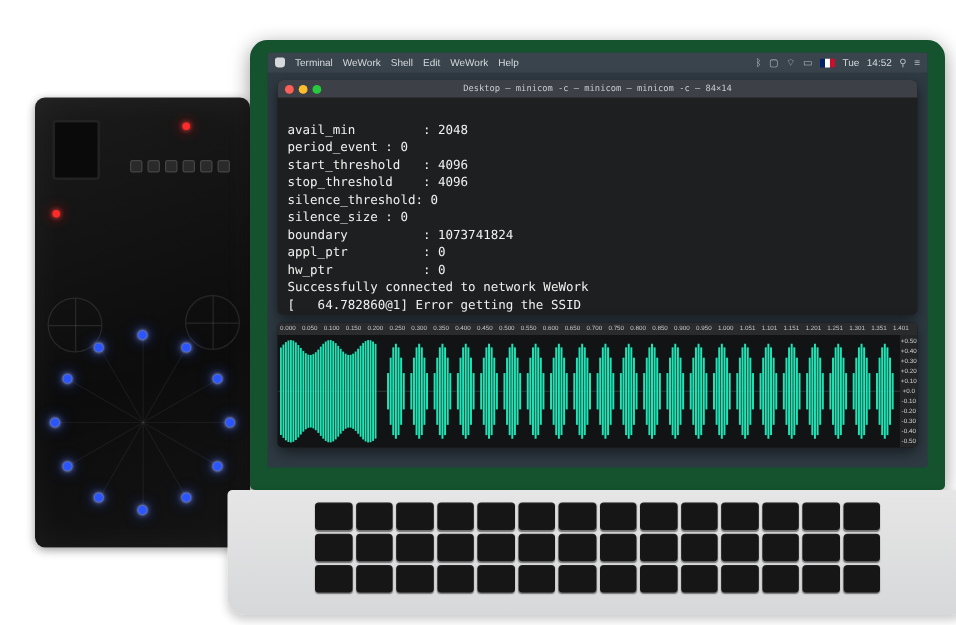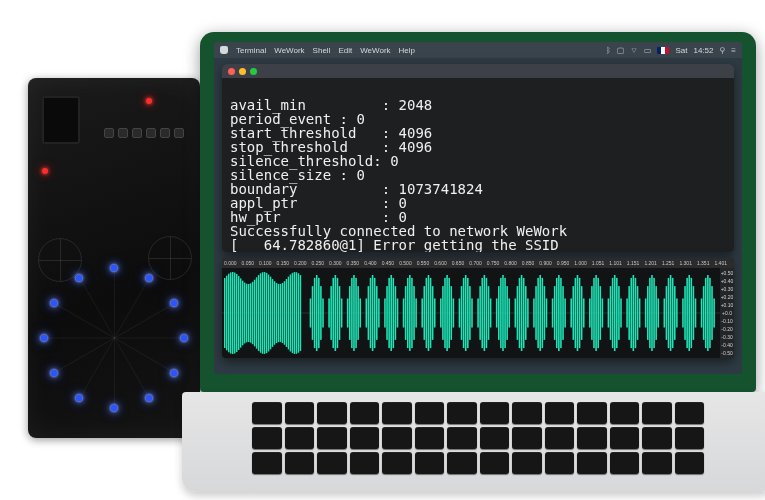--- a/index.html
+++ b/index.html
@@ -150,21 +150,21 @@
     .tl-close  { background: #ff5f56; }
     .tl-min    { background: #ffbd2e; }
     .tl-max    { background: #27c93f; }
     .term-title {
       position: absolute; left: 0; right: 0; text-align: center;
       font-size: 7px; color: #c7cbd0;
     }
     .term-body {
       padding: 6px 8px;
       color: #f0f0f0;
-      font-size: 14px;
+      font-size: 10px;
       line-height: 14px;
       white-space: pre;
     }
     
     
     .wave-window {
       position: absolute;
       left: 8px;
       top: 216px;
       width: 512px;
@@ -283,32 +283,33 @@
           <span>Edit</span>
           <span>WeWork</span>
           <span>Help</span>
         </div>
         <div class="menu-right">
           <span class="ico">ᛒ</span>
           <span class="ico">▢</span>
           <span class="ico">⌔</span>
           <span class="ico">▭</span>
           <span class="flag"></span>
-          <span>Sat</span>
+          <span>Tue</span>
           <span>14:52</span>
           <span class="ico">⚲</span>
           <span class="ico">≡</span>
         </div>
       </div>
 
       <div class="term-window">
         <div class="term-titlebar">
           <div class="tl-dot tl-close"></div>
           <div class="tl-dot tl-min"></div>
           <div class="tl-dot tl-max"></div>
+          <div class="term-title">Desktop — minicom -c — minicom — minicom -c — 84×14</div>
         </div>
         <div class="term-body">
 <span>avail_min         : 2048</span>
 <span>period_event : 0</span>
 <span>start_threshold   : 4096</span>
 <span>stop_threshold    : 4096</span>
 <span>silence_threshold: 0</span>
 <span>silence_size : 0</span>
 <span>boundary          : 1073741824</span>
 <span>appl_ptr          : 0</span>

